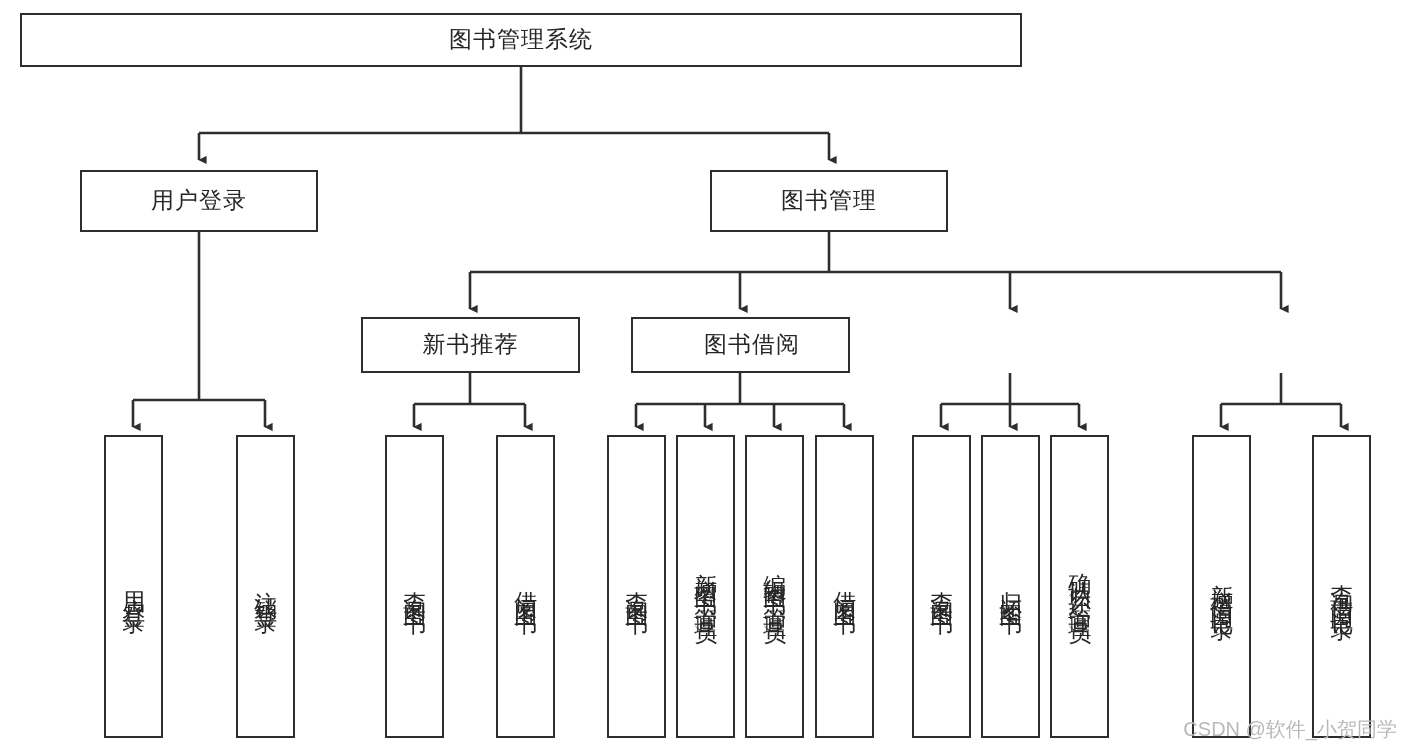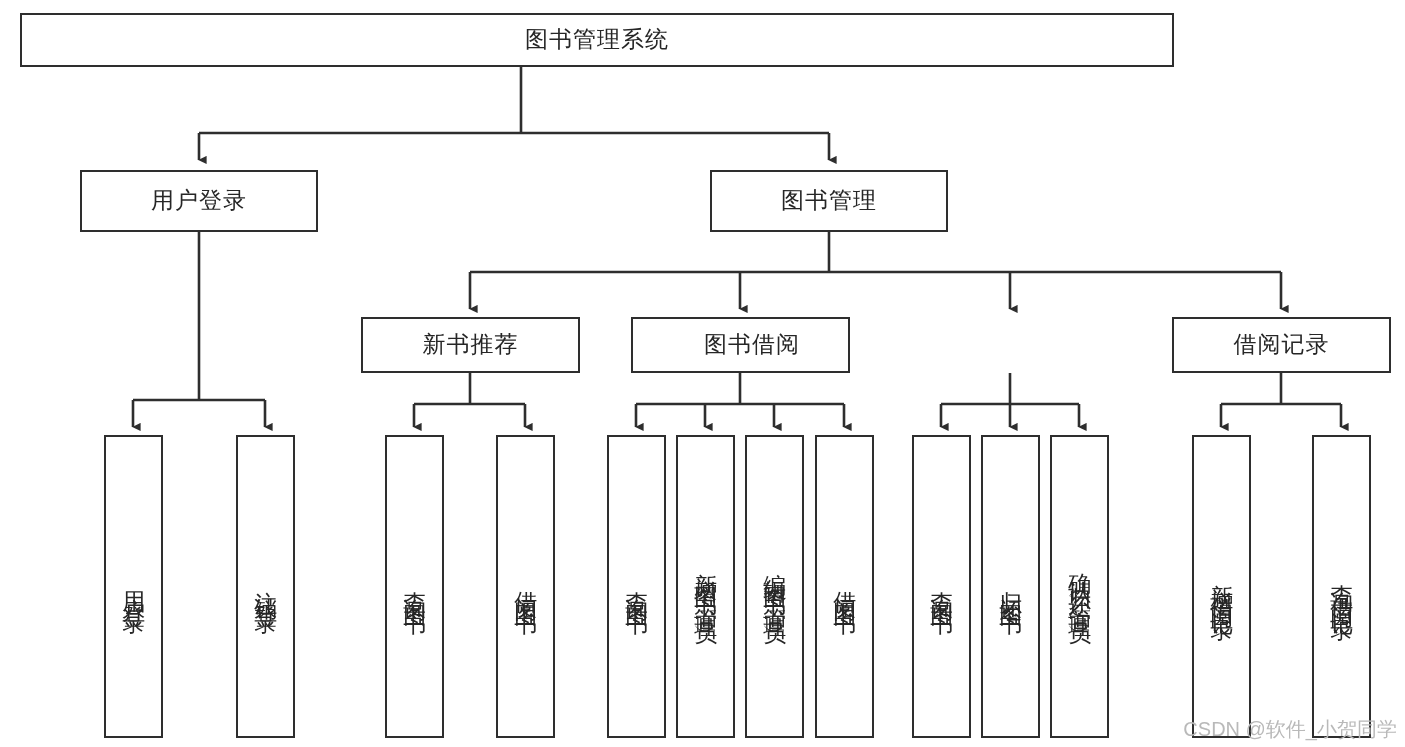--- a/index.html
+++ b/index.html
@@ -115,39 +115,36 @@
       <path d="M1010,404 L1010,427" marker-end="url(#arrow)"></path>
       <path d="M1079,404 L1079,427" marker-end="url(#arrow)"></path>
 
       <path d="M1281,373 L1281,404"></path>
       <path d="M1221,404 L1341,404"></path>
       <path d="M1221,404 L1221,427" marker-end="url(#arrow)"></path>
       <path d="M1341,404 L1341,427" marker-end="url(#arrow)"></path>
     </g>
   </svg>
 
-  <div class="node horizontal" style="left:20px; top:13px; width:1154px; height:54px;font-family:Liberation Serif, serif;">
+  <div class="node horizontal" style="left:20px; top:13px; width:1002px; height:54px;font-family:Liberation Serif, serif;">
     <span>图书管理系统</span>
   </div>
 
   <div class="node horizontal" style="left:80px; top:170px; width:238px; height:62px;">
     <span>用户登录</span>
   </div>
   <div class="node horizontal" style="left:361px; top:317px; width:219px; height:56px;">
     <span>新书推荐</span>
   </div>
 
   <div class="node horizontal" style="left:710px; top:170px; width:238px; height:62px;">
     <span>图书管理</span>
   </div>
   <div class="node horizontal" style="left:631px; top:317px; width:219px; height:56px;padding-left:23px;">
     <span>图书借阅</span>
-  </div>
-  <div class="node horizontal" style="left:1172px; top:317px; width:219px; height:56px;">
-    <span>借阅记录</span>
   </div>
 
   <div class="node vertical" style="left:104px; top:435px; width:59px; height:303px;">
     <span class="vlabel">用户登录</span>
   </div>
   <div class="node vertical" style="left:236px; top:435px; width:59px; height:303px;">
     <span class="vlabel">注销登录</span>
   </div>
 
   <div class="node vertical" style="left:385px; top:435px; width:59px; height:303px;">

